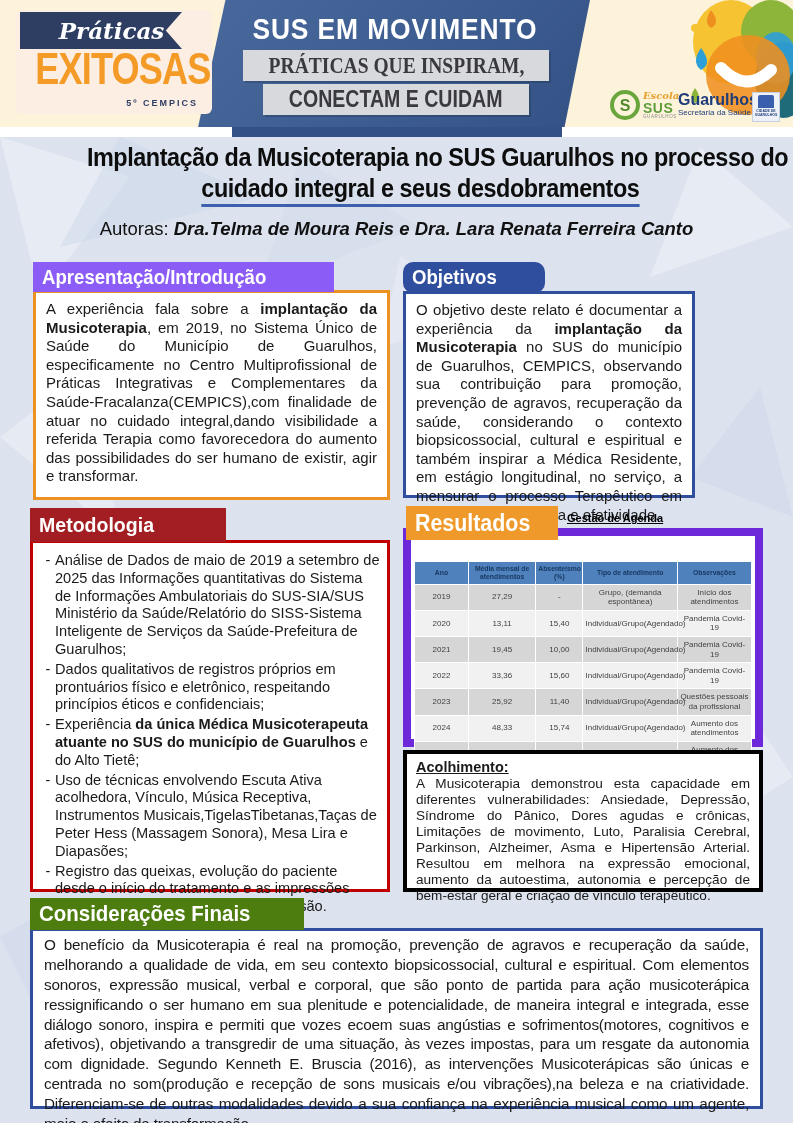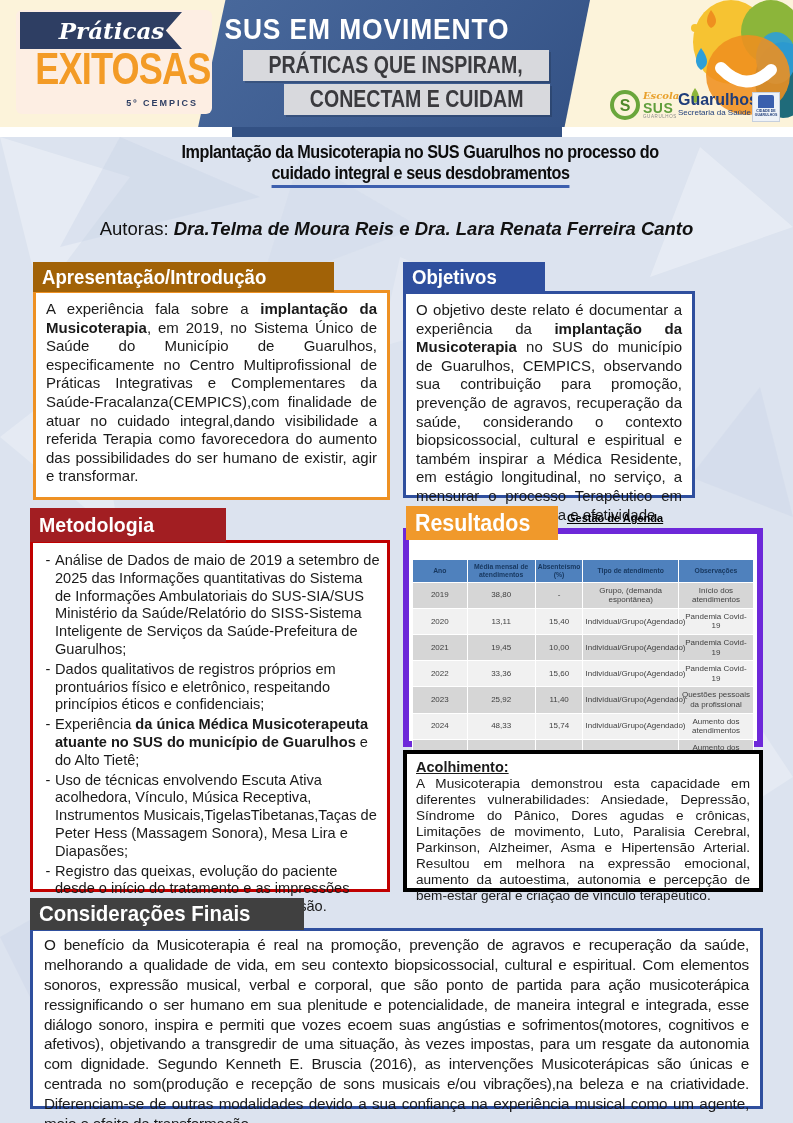--- a/index.html
+++ b/index.html
@@ -6,27 +6,27 @@
   *{box-sizing:border-box;}
   #page{position:relative;width:793px;height:1123px;background:#dce3ef;overflow:hidden;
         font-family:"Liberation Sans",sans-serif;color:#1a1a1a;}
   
   #header{position:absolute;left:0;top:0;width:793px;height:127px;background:#fcf3da;}
   #header-blue{position:absolute;left:198px;top:0;width:392px;height:137px;
      background:linear-gradient(135deg,#49699c 0%,#3d5c90 55%,#335184 100%);
      clip-path:polygon(7% 0,100% 0,93% 100%,0 93%);}
   #header-blue-tab{position:absolute;left:232px;top:127px;width:330px;height:10px;background:#335184;}
   #white-gap{position:absolute;left:0;top:127px;width:793px;height:10px;background:#ffffff;}
-  .hdr-center{position:absolute;left:205px;width:380px;}
+  .hdr-center{position:absolute;left:205px;width:380px;text-align:center;}
   #sus-title{top:12px;color:#fff;font-weight:800;font-size:30px;letter-spacing:1px;}
   #sus-title .cond{display:inline-block;transform:scaleX(.88);transform-origin:center;white-space:nowrap;}
   .gray-band{position:absolute;background:#d8d9dd;color:#3a3a3e;font-weight:800;
      display:flex;align-items:center;justify-content:center;box-shadow:2px 2px 0 rgba(0,0,0,.15);}
-  #band1{left:243px;top:50px;width:306px;height:31px;font-size:23px;}
-  #band2{left:263px;top:84px;width:266px;height:31px;font-size:23px;margin-left:21px;}
+  #band1{left:243px;top:50px;width:306px;height:31px;font-size:23px;font-family:Liberation Serif, serif;}
+  #band2{left:263px;top:84px;width:266px;height:31px;font-size:23px;}
   .gray-band .cond{display:inline-block;transform:scaleX(.85);transform-origin:center;white-space:nowrap;}
   
   #event-card{position:absolute;left:16px;top:10px;width:196px;height:104px;background:#fdeee3;border-radius:6px;}
   #event-ribbon{position:absolute;left:4px;top:2px;width:162px;height:37px;background:#2e3e63;
      clip-path:polygon(0 0,100% 0,90% 50%,100% 100%,0 100%);
      display:flex;align-items:center;justify-content:center;}
   #event-ribbon span{color:#fff;font-family:"DejaVu Serif",serif;font-style:italic;font-weight:700;font-size:23px;padding-right:18px;margin-left:39px;}
   #event-main{position:absolute;left:0px;top:34px;width:196px;text-align:left;
      color:#f39b26;font-weight:800;font-size:44px;letter-spacing:-1px;}
   #event-main .cond{display:inline-block;transform:scaleX(.82);transform-origin:center;white-space:nowrap;}
@@ -42,62 +42,62 @@
   #sec-saude .name{color:#1f3d7a;font-weight:800;font-size:16px;}
   #sec-saude .dept{color:#1f3d7a;font-size:8px;}
   #city-badge{position:absolute;left:752px;top:92px;width:28px;height:30px;background:#eef2f8;
      border:1px solid #c6cfdd;display:flex;flex-direction:column;align-items:center;}
   #city-crest{width:16px;height:13px;background:#3a5fae;margin-top:2px;border-radius:2px 2px 0 0;}
   #city-badge .ctext{color:#1f3d7a;font-size:3.5px;font-weight:700;text-align:center;line-height:1.2;margin-top:1px;}
   
   #bg-pattern{position:absolute;left:0;top:137px;width:793px;height:986px;}
   
   #title-block{position:absolute;left:0;top:142px;width:793px;text-align:center;}
-  .title-line{color:#0d0d0d;font-weight:800;font-size:18px;line-height:1.18;padding-left:48px;}
+  .title-line{color:#0d0d0d;font-weight:800;font-size:26px;line-height:1.18;padding-left:48px;}
   .title-line .cond{display:inline-block;transform:scaleX(.9);transform-origin:center;white-space:nowrap;letter-spacing:-.5px;}
   #title-line2 .cond{border-bottom:3px solid #3d5fae;padding-bottom:1px;}
   #authors-line{position:absolute;left:0;top:218px;width:793px;text-align:center;font-size:18.5px;color:#111;}
   #authors-line b{font-style:italic;}
   
   .tab{position:absolute;color:#fff;font-weight:800;display:flex;align-items:center;padding-left:9px;}
   .tab .cond{display:inline-block;transform:scaleX(.93);transform-origin:left center;white-space:nowrap;}
   .box{position:absolute;background:#fff;}
   
-  #tab-apresentacao{left:33px;top:262px;width:301px;height:30px;background:#a16207;font-size:20px;}
+  #tab-apresentacao{left:33px;top:262px;width:301px;height:30px;background:#8b5cf6;font-size:20px;}
   #box-apresentacao{left:33px;top:290px;width:357px;height:210px;border:3px solid #ee9123;
       padding:7px 10px;font-size:15px;line-height:1.24;text-align:justify;}
   
-  #tab-objetivos{left:403px;top:262px;width:142px;height:31px;background:#2f4f9e;font-size:20px;}
+  #tab-objetivos{left:403px;top:262px;width:142px;height:31px;background:#2f4f9e;font-size:20px;border-radius:10px;}
   #box-objetivos{left:403px;top:291px;width:292px;height:207px;border:3px solid #2f4f9e;
       padding:7px 10px;font-size:15px;line-height:1.24;text-align:justify;}
   
   #tab-metodologia{left:30px;top:508px;width:196px;height:34px;background:#a21e22;font-size:21px;}
   #box-metodologia{left:30px;top:540px;width:360px;height:352px;border:3px solid #c00000;
       padding:9px 6px 4px 8px;font-size:14.6px;line-height:1.22;}
   #box-metodologia ul{margin:0;padding:0;list-style:none;}
   #box-metodologia li{display:flex;margin-bottom:2px;}
   #box-metodologia .dash{width:14px;flex:none;text-align:center;}
   
-  #box-resultados{left:403px;top:528px;width:360px;height:219px;border:6px solid #6d28d9;padding:3px;}
+  #box-resultados{left:403px;top:528px;width:360px;height:219px;border:8px solid #6d28d9;padding:3px;}
   #tab-resultados{left:406px;top:506px;width:152px;height:34px;background:#f0992b;font-size:23px;}
   #gestao-label{position:absolute;left:567px;top:512px;font-size:11px;font-weight:800;
       text-decoration:underline;color:#000;}
   table#agenda{width:100%;border-collapse:collapse;table-layout:fixed;margin-top:22px;}
   #agenda th{background:#4f81bd;color:#17375e;font-size:6.8px;font-weight:700;
       padding:3px 2px;line-height:1.15;border:1px solid #fff;}
   #agenda td{font-size:8px;color:#3f3f3f;text-align:center;padding:3px 2px;line-height:1.2;border:1px solid #fff;}
   #agenda tbody tr:nth-child(odd){background:#d6d6d6;}
   #agenda tbody tr:nth-child(even){background:#f1f1f1;}
   #agenda .c0{width:16%;} #agenda .c1{width:20%;} #agenda .c2{width:14%;} #agenda .c3{width:28%;} #agenda .c4{width:22%;}
   
   #box-acolhimento{left:403px;top:750px;width:360px;height:142px;border:4px solid #000000;
       padding:5px 9px;font-size:13.6px;line-height:1.18;text-align:justify;}
   #acolhimento-heading{font-weight:800;font-size:14.5px;text-decoration:underline;text-align:left;}
   
-  #tab-consideracoes{left:30px;top:898px;width:274px;height:32px;background:#404040;font-size:22px;align-items:center;}
+  #tab-consideracoes{left:30px;top:898px;width:274px;height:32px;background:#4d7c0f;font-size:22px;align-items:center;}
   #box-consideracoes{left:30px;top:928px;width:733px;height:181px;border:3px solid #2f4f9e;
       padding:4px 11px;font-size:15.3px;line-height:1.3;text-align:justify;letter-spacing:-.2px;}
 </style>
 </head>
 <body>
 
 <div id="page">
 
   <svg id="bg-pattern" width="793" height="986" viewBox="0 0 793 986">
     <polygon points="0,0 130,40 40,160" fill="#ffffff" opacity="0.30"></polygon>
@@ -247,21 +247,21 @@
           <th class="c0">Ano</th>
           <th class="c1">Média mensal de atendimentos</th>
           <th class="c2">Absenteísmo (%)</th>
           <th class="c3">Tipo de atendimento</th>
           <th class="c4">Observações</th>
         </tr>
       </thead>
       <tbody>
   <tr>
     <td>2019</td>
-    <td>38,80</td>
+    <td>27,29</td>
     <td>-</td>
     <td>Grupo, (demanda espontânea)</td>
     <td>Início dos atendimentos</td>
   </tr>
 
   <tr>
     <td>2020</td>
     <td>13,11</td>
     <td>15,40</td>
     <td>Individual/Grupo(Agendado)</td>

